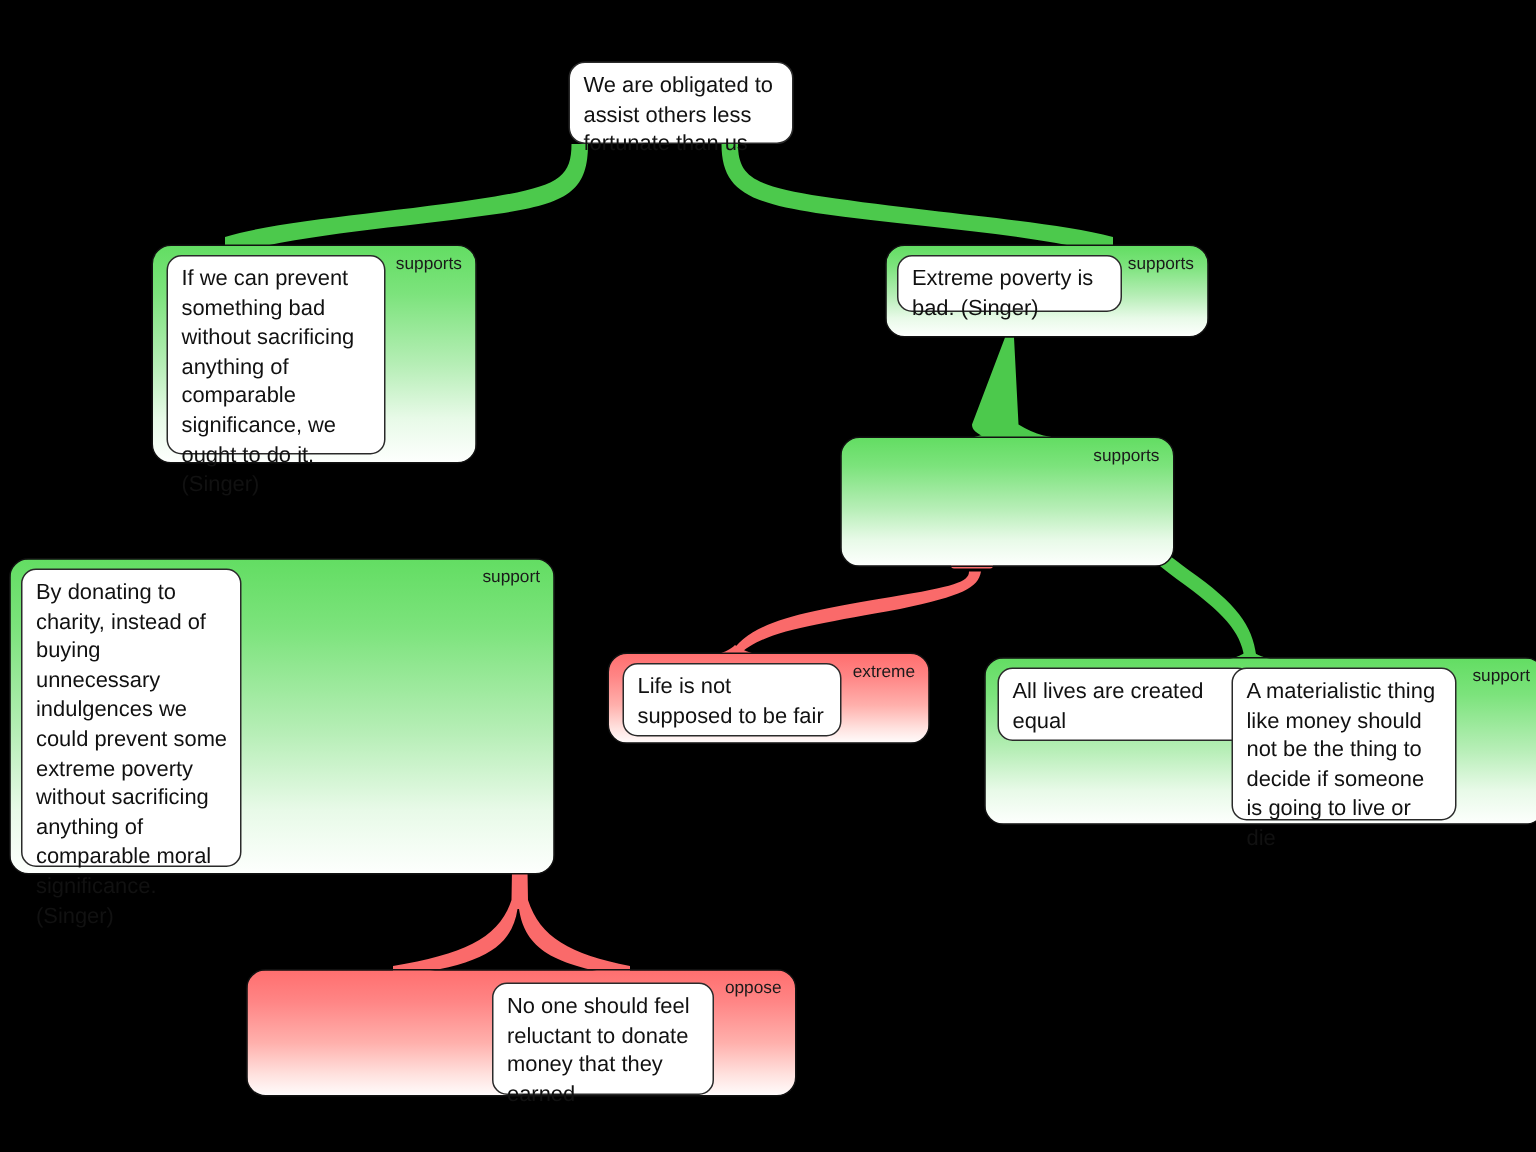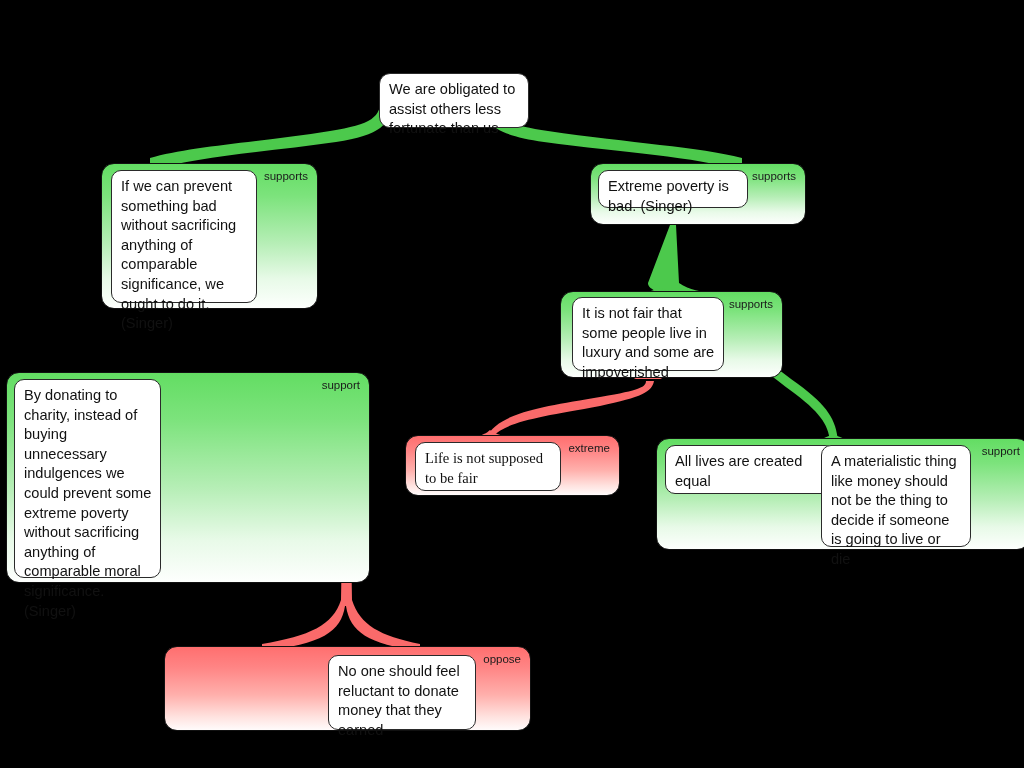--- a/index.html
+++ b/index.html
@@ -79,56 +79,53 @@
     <rect x="634" y="375" width="28" height="4" rx="2" fill="#fa6a6a"></rect>
     <path d="M 440 441 C 470 440, 484 436, 490 430 C 498 436, 514 440, 548 441 Z" fill="#fa6a6a"></path>
 
     <path d="M 744 318 C 744 352, 752 362, 790 390 C 820 412, 828 424, 830 441 L 838 441 C 836 420, 828 406, 798 384 C 762 358, 754 350, 754 318 Z" fill="#4cc94c"></path>
     <path d="M 782 444 C 812 443, 826 439, 833 433 C 840 439, 856 443, 890 444 Z" fill="#4cc94c"></path>
 
     <path d="M 344 424 L 349 424 L 352 600 C 360 625, 380 636, 420 644 L 420 651 C 368 644, 350 632, 346 606 L 345 606 C 341 632, 322 644, 262 651 L 262 644 C 310 636, 333 625, 341 600 Z" fill="#fa6a6a"></path>
     <rect x="333" y="420" width="26" height="4" rx="2" fill="#fa6a6a"></rect>
   </svg>
 
-  <div class="card root" style="left:379px; top:41px; width:150px; height:55px;margin-top:32px;">
+  <div class="card root" style="left:379px; top:41px; width:150px; height:55px;">
     <span>We are obligated to assist others less fortunate than us</span>
   </div>
 
   <div class="group supports" style="left:101px; top:163px; width:217px; height:146px;">
     <span class="group-label">supports</span>
   </div>
   <div class="card" style="left:111px; top:170px; width:146px; height:133px;">
     <span>If we can prevent something bad without sacrificing anything of comparable significance, we ought to do it. (Singer)</span>
   </div>
 
   <div class="group supports" style="left:590px; top:163px; width:216px; height:62px;">
     <span class="group-label">supports</span>
   </div>
   <div class="card" style="left:598px; top:170px; width:150px; height:38px;">
     <span>Extreme poverty is bad. (Singer)</span>
   </div>
 
   <div class="group supports" style="left:560px; top:291px; width:223px; height:87px;">
     <span class="group-label">supports</span>
   </div>
-  <div class="card" style="left:572px; top:297px; width:152px; height:74px;">
-    <span>It is not fair that some people live in luxury and some are impoverished</span>
-  </div>
 
   <div class="group supports" style="left:6px; top:372px; width:364px; height:211px;">
     <span class="group-label">support</span>
   </div>
   <div class="card" style="left:14px; top:379px; width:147px; height:199px;">
     <span>By donating to charity, instead of buying unnecessary indulgences we could prevent some extreme poverty without sacrificing anything of comparable moral significance. (Singer)</span>
   </div>
 
   <div class="group opposes" style="left:405px; top:435px; width:215px; height:61px;">
     <span class="group-label">extreme</span>
   </div>
-  <div class="card" style="left:415px; top:442px; width:146px; height:49px;font-family:Liberation Serif, serif;">
+  <div class="card" style="left:415px; top:442px; width:146px; height:49px;">
     <span>Life is not supposed to be fair</span>
   </div>
 
   <div class="group supports" style="left:656px; top:438px; width:374px; height:112px;">
     <span class="group-label">support</span>
   </div>
   <div class="card" style="left:665px; top:445px; width:170px; height:49px;">
     <span>All lives are created equal</span>
   </div>
   <div class="card" style="left:821px; top:445px; width:150px; height:102px;">

